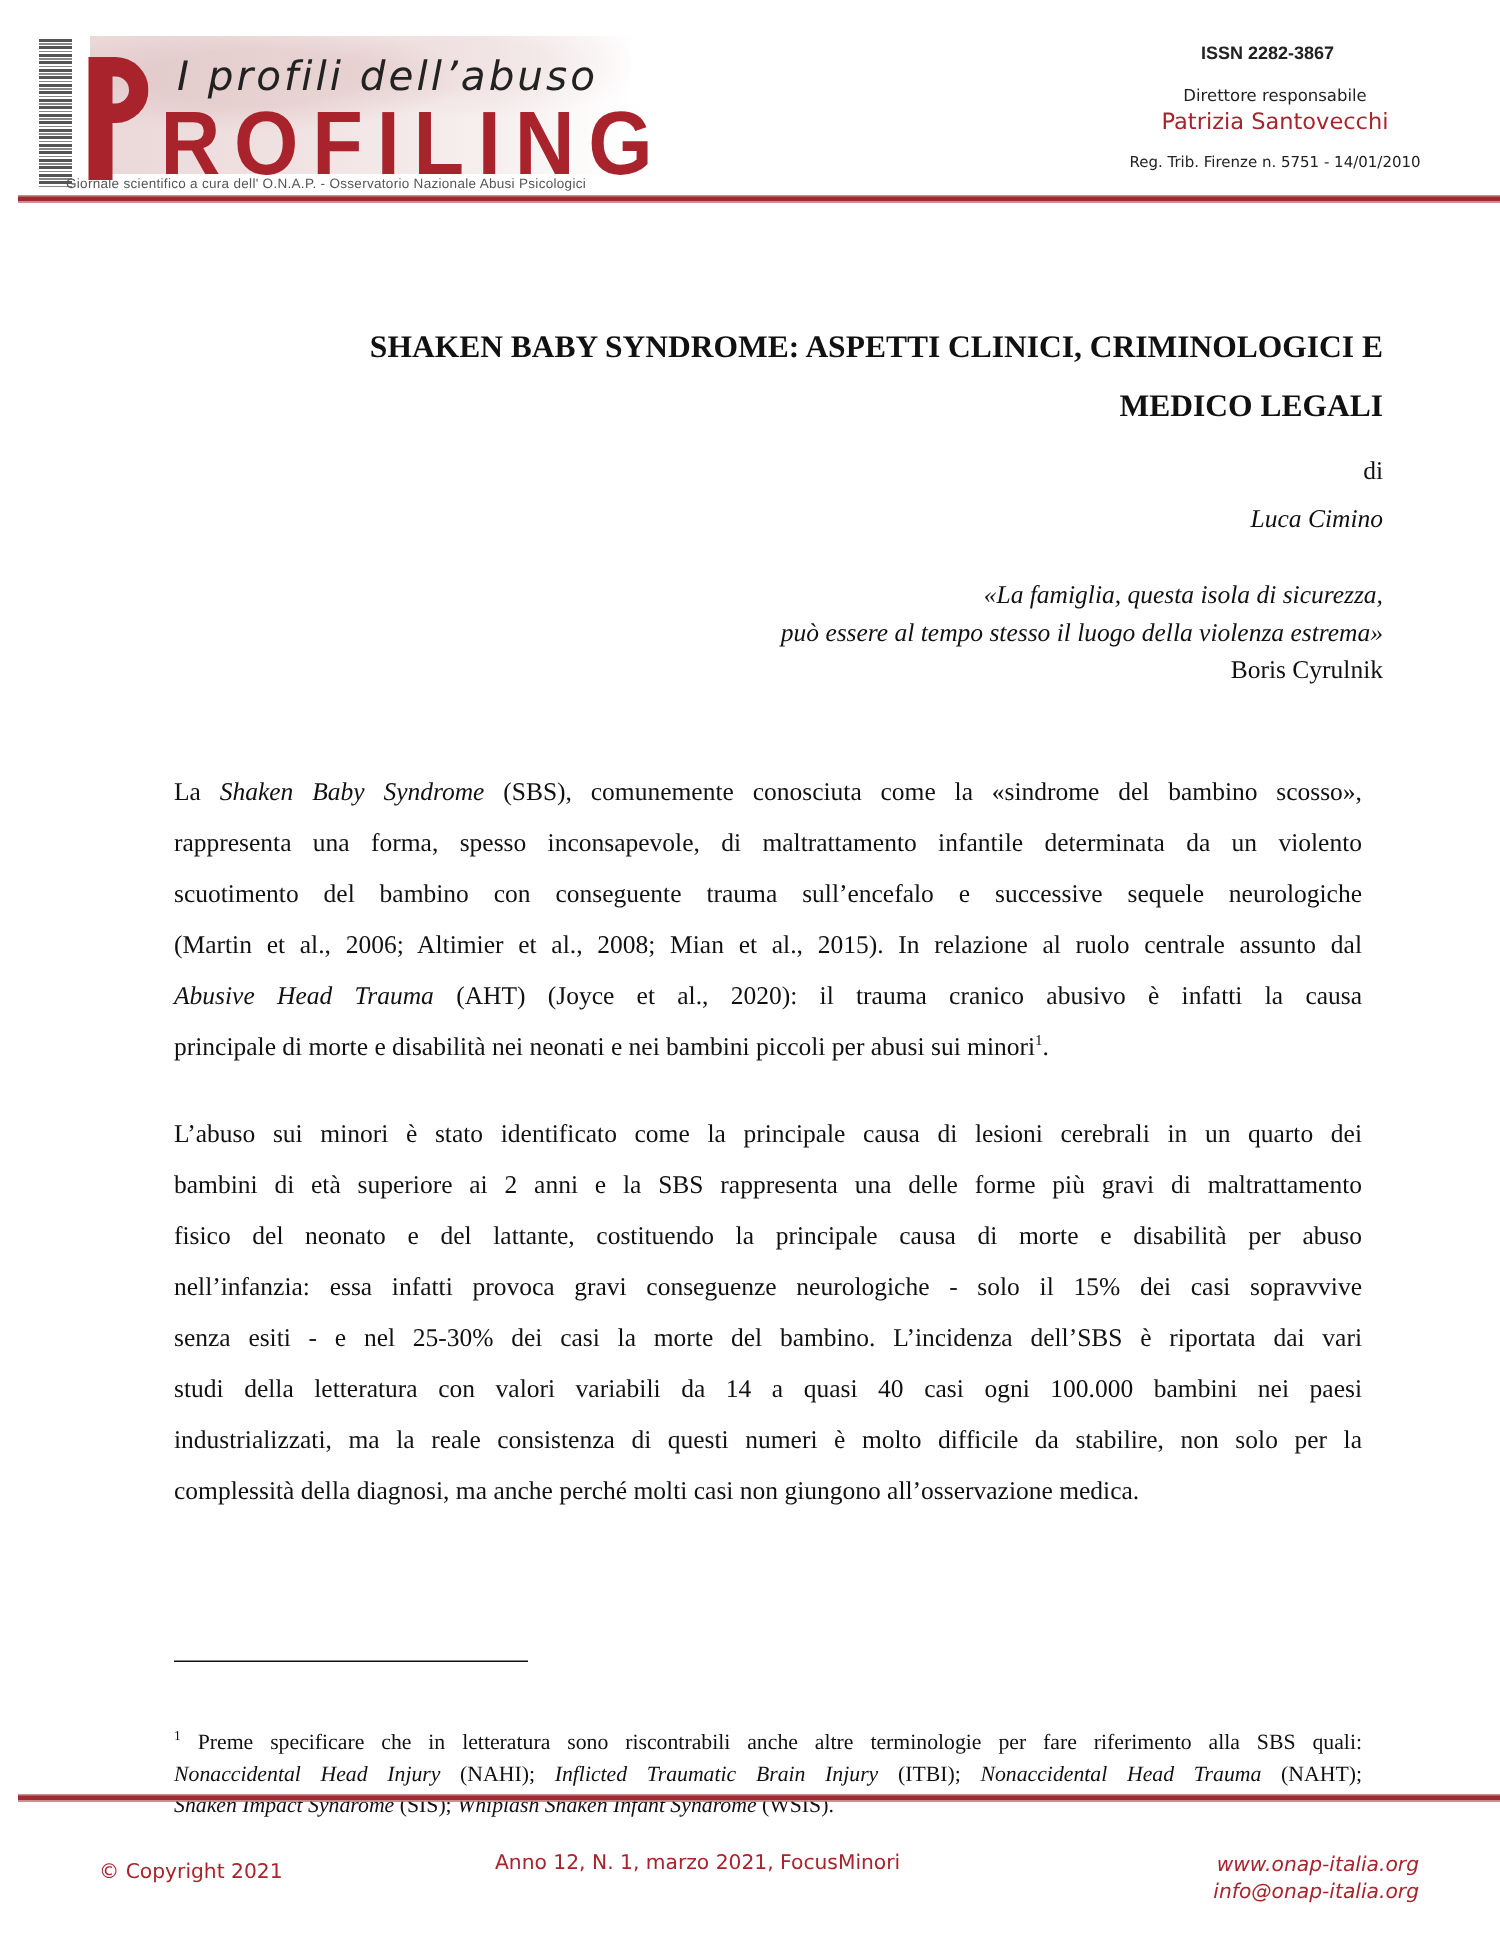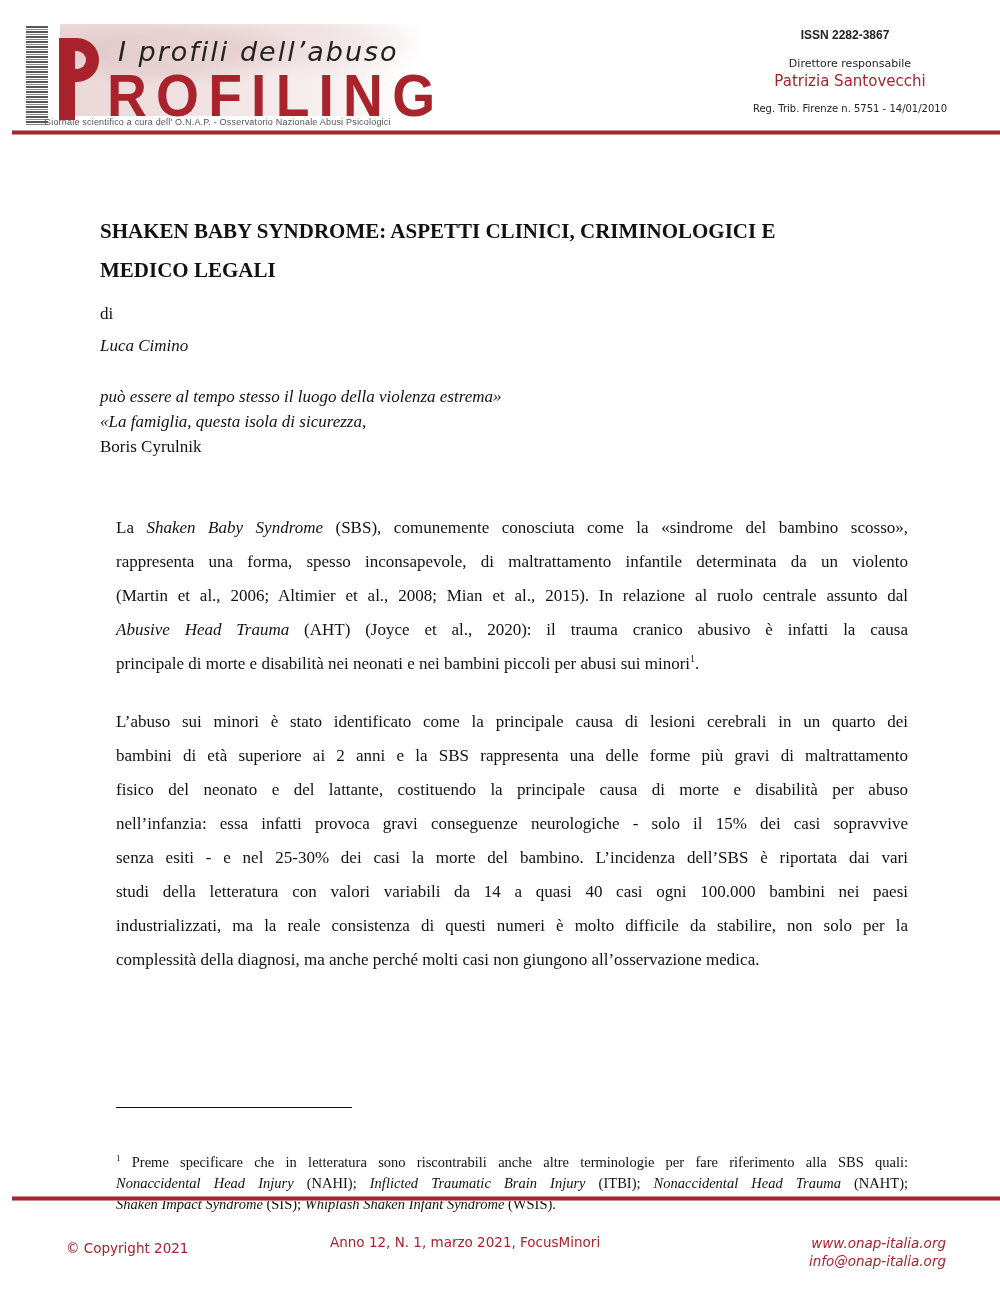--- a/index.html
+++ b/index.html
@@ -33,21 +33,21 @@
   .issn { font-family: "Liberation Sans", sans-serif; font-size: 12px; color: #222; margin-left: -10px; font-weight: bold; }
   .direttore-label { font-size: 11px; color: #222; margin-top: 15px; }
   .direttore-name { font-size: 15px; color: #a8232b; margin-top: 2px; }
   .reg { font-size: 10px; color: #222; margin-top: 13px; white-space: nowrap; }
   .rule { position: absolute; left: 12px; width: 988px; height: 3px; background: #a12a30;
           border-top: 1px solid #c98d8f; border-bottom: 1px solid #c98d8f; }
   .rule.top { top: 130px; }
   .rule.bottom { top: 1196px; }
 
   
-  .title-block { position: absolute; left: 100px; top: 212px; width: 822px; text-align: left; }
+  .title-block { position: absolute; left: 100px; top: 212px; width: 822px; text-align: right; }
   .title { font-weight: bold; font-size: 21px; line-height: 39px; margin: 0; color: #111; }
   .byline-di { font-size: 17px; margin-top: 14px; }
   .author { font-style: italic; font-size: 17px; margin-top: 12px; }
   .epigraph { margin-top: 28px; font-size: 17px; line-height: 25px; }
   .epigraph .q { font-style: italic; }
 
   
   .body { position: absolute; left: 116px; top: 511px; width: 792px; font-size: 17px; line-height: 34px;
           text-align: justify; color: #111; }
   .body p { margin: 0 0 24px 0; }
@@ -98,30 +98,31 @@
 <div class="rule top"></div>
 
 <div class="title-block">
   <h1 class="title">
     <span>SHAKEN BABY SYNDROME: ASPETTI CLINICI, CRIMINOLOGICI E</span><br>
     <span>MEDICO LEGALI</span>
   </h1>
   <div class="byline-di">di</div>
   <div class="author">Luca Cimino</div>
   <div class="epigraph">
+    <div class="q">«La famiglia, questa isola di sicurezza,</div>
     <div class="q">può essere al tempo stesso il luogo della violenza estrema»</div>
-    <div class="q">«La famiglia, questa isola di sicurezza,</div>
     <div>Boris Cyrulnik</div>
   </div>
 </div>
 
 <div class="body">
   <p>
     <span class="line"><span>La </span><i>Shaken Baby Syndrome</i><span> (SBS), comunemente conosciuta come la «sindrome del bambino scosso»,</span></span>
     <span class="line">rappresenta una forma, spesso inconsapevole, di maltrattamento infantile determinata da un violento</span>
+    <span class="line">scuotimento del bambino con conseguente trauma sull’encefalo e successive sequele neurologiche</span>
     <span class="line">(Martin et al., 2006; Altimier et al., 2008; Mian et al., 2015). In relazione al ruolo centrale assunto dal</span>
     <span class="line"><i>Abusive Head Trauma</i><span> (AHT) (Joyce et al., 2020): il trauma cranico abusivo è infatti la causa</span></span>
     <span class="line last"><span>principale di morte e disabilità nei neonati e nei bambini piccoli per abusi sui minori</span><sup>1</sup><span>.</span></span>
   </p>
   <p>
     <span class="line">L’abuso sui minori è stato identificato come la principale causa di lesioni cerebrali in un quarto dei</span>
     <span class="line">bambini di età superiore ai 2 anni e la SBS rappresenta una delle forme più gravi di maltrattamento</span>
     <span class="line">fisico del neonato e del lattante, costituendo la principale causa di morte e disabilità per abuso</span>
     <span class="line">nell’infanzia: essa infatti provoca gravi conseguenze neurologiche - solo il 15% dei casi sopravvive</span>
     <span class="line">senza esiti - e nel 25-30% dei casi la morte del bambino. L’incidenza dell’SBS è riportata dai vari</span>

